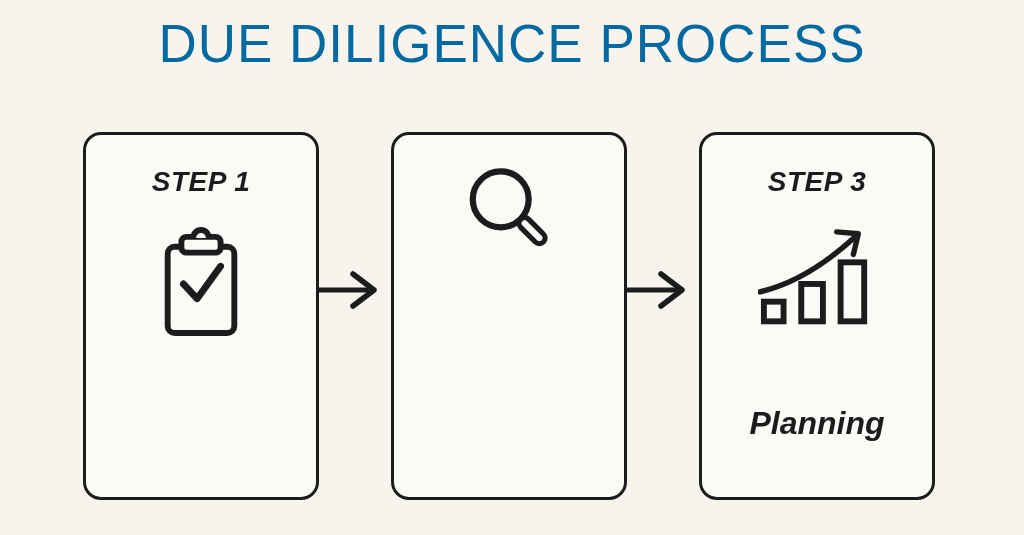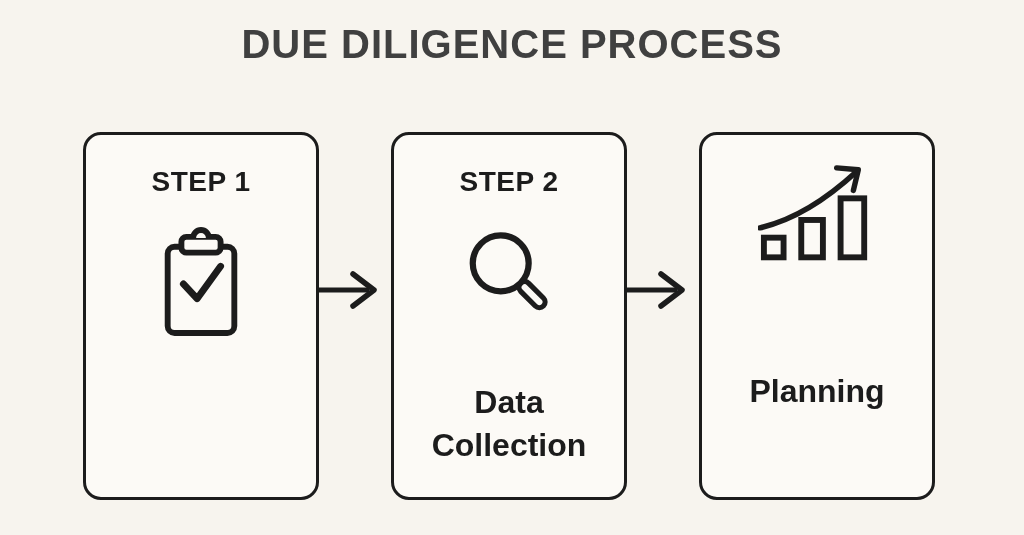--- a/index.html
+++ b/index.html
@@ -5,34 +5,34 @@
   html,body{margin:0;padding:0;}
   body{
     width:1024px;height:535px;overflow:hidden;
     background:#f7f4ee;
     font-family:"Liberation Sans","DejaVu Sans",sans-serif;
     color:#1c1c1c;
   }
   .canvas{position:relative;width:1024px;height:535px;}
   .title{
     position:absolute;top:16px;left:0;width:100%;
-    text-align:center;font-size:40px;font-weight:700;
-    letter-spacing:1px;color:#404040;margin:0;line-height:56px;
+    text-align:center;font-size:53px;font-weight:400;
+    letter-spacing:1px;color:#0369a1;margin:0;line-height:56px;
   }
   .row{
     position:absolute;top:132px;left:83px;
     display:flex;flex-direction:row;align-items:flex-start;
   }
   .card{
     box-sizing:border-box;
     width:236px;height:368px;
     background:#fcfaf6;
     border:3px solid #1c1c1c;
     border-radius:18px;
-    display:flex;flex-direction:column;align-items:center;
+    display:flex;flex-direction:column;align-items:center;font-style:italic;
   }
   .step-label{
     margin-top:30px;
     font-size:28px;font-weight:700;letter-spacing:.5px;
     line-height:34px;
   }
   .icon-wrap{
     height:150px;margin-top:8px;
     display:flex;align-items:center;justify-content:center;
   }
@@ -73,40 +73,39 @@
     </div>
 
     <div class="connector">
       <svg width="60" height="44" viewBox="0 0 60 44">
         <path class="stroke" d="M0,22 H50" stroke-width="5"></path>
         <path class="stroke" d="M34,6 L55,22 L34,38" stroke-width="5.5" stroke-linecap="round" stroke-linejoin="round"></path>
       </svg>
     </div>
 
     <div class="card">
-      <div class="step-label">STEP 2</div>
       <div class="icon-wrap">
         <svg width="104" height="116" viewBox="0 0 100 112">
           <circle class="stroke" cx="42" cy="38" r="27" stroke-width="6"></circle>
           <g transform="translate(62,58) rotate(-45)">
             <rect class="fillbg" x="-5.5" y="-1" width="11" height="31" rx="5.5" stroke-width="5"></rect>
           </g>
         </svg>
       </div>
-      <div class="step-name">Data Collection</div>
     </div>
 
     <div class="connector">
       <svg width="60" height="44" viewBox="0 0 60 44">
         <path class="stroke" d="M0,22 H50" stroke-width="5"></path>
         <path class="stroke" d="M34,6 L55,22 L34,38" stroke-width="5.5" stroke-linecap="round" stroke-linejoin="round"></path>
       </svg>
     </div>
 
     <div class="card">
+      <div class="step-label">STEP 3</div>
       <div class="icon-wrap">
         <svg width="118" height="112" viewBox="0 0 120 112">
           <rect class="stroke" x="6" y="76" width="20" height="20" stroke-width="6"></rect>
           <rect class="stroke" x="44" y="58" width="22" height="38" stroke-width="6"></rect>
           <rect class="stroke" x="84" y="36" width="24" height="60" stroke-width="6"></rect>
           <path class="stroke" d="M2,66 C 28,60 62,44 100,9" stroke-width="5.5" stroke-linecap="round"></path>
           <path class="stroke" d="M80,5 L102,7 L97,28" stroke-width="5.5" stroke-linecap="round" stroke-linejoin="round"></path>
         </svg>
       </div>
       <div class="step-name">Planning</div>

